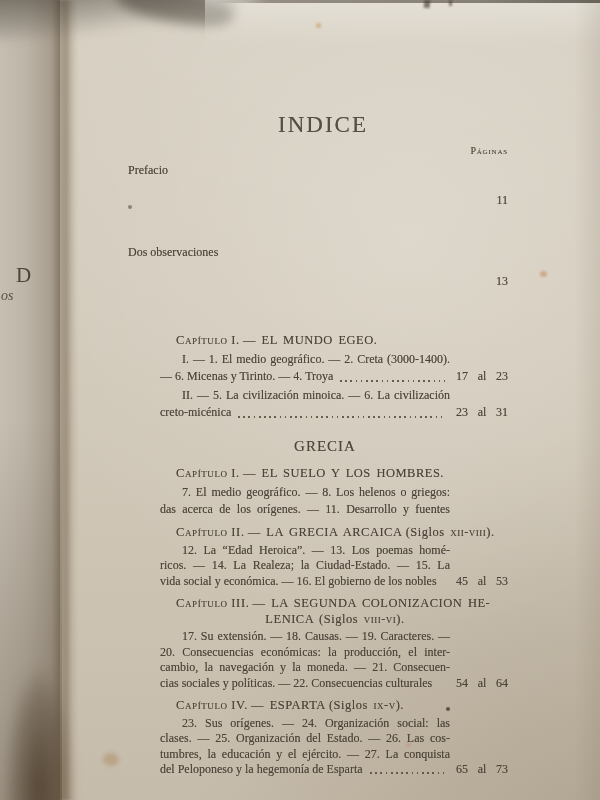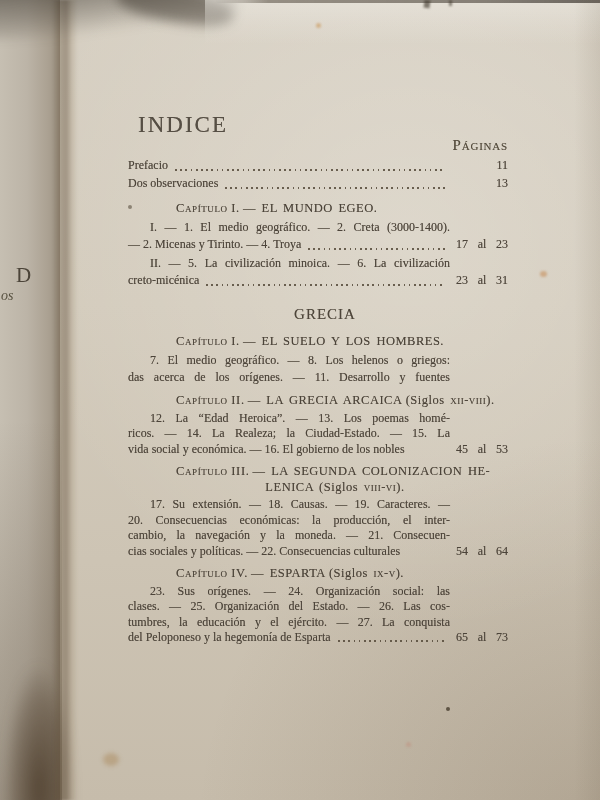--- a/index.html
+++ b/index.html
@@ -42,34 +42,34 @@
   .speck.s6 { left:446px; top:707px; width:4px; height:4px; background:rgba(70,60,45,0.8); filter:blur(0.3px); }
 
   
   .strayD  { position:absolute; left:16px; top:263px; font-size:21px; color:#4b4439; }
   .strayOs { position:absolute; left:1px;  top:288px; font-size:14px; font-style:italic; color:#575140; }
 
   
   .content { position:absolute; left:128px; top:100px; width:380px;
     color:#4c443a; font-size:12px; line-height:17px;
     text-shadow:0 0 0.5px rgba(76,66,52,0.5); filter:blur(0.2px); }
-  .title { margin:10px 0 0; padding-left:10px;
+  .title { margin:10px 0 0; text-align:center; padding-left:10px;
     font-size:23px; line-height:30px; letter-spacing:2px; font-weight:normal; color:#554e44; }
-  .ph { text-align:right; font-variant:small-caps;
-    font-size:15px; line-height:11px; letter-spacing:0.8px; color:#554d3e; }
+  .ph { margin-top:5px; text-align:right; font-variant:small-caps;
+    font-size:10px; line-height:11px; letter-spacing:0.8px; color:#554d3e; }
   .front { margin-top:5px; }
-  .front .lrow { line-height:18px; }
+  .front .lrow { line-height:18px;flex-direction:column; }
   .shead { margin:15px 0 9px; text-align:center; padding-left:14px;
     font-size:15px; line-height:20px; letter-spacing:1px; word-spacing:3px; color:#4d453a; }
   .chap { margin-top:8px; line-height:17px; font-size:12.5px; }
   .clabel { font-variant:small-caps; letter-spacing:0.6px;margin-left:48px; }
   .ctitle, .chcont { letter-spacing:0.5px; word-spacing:2px; }
   .chcont { padding-left:34px;text-align:center; }
   .sc { font-variant:small-caps; }
-  .entry { margin-top:2px; }
+  .entry { margin-top:2px;margin-left:32px; }
   .jl { text-align:justify; text-align-last:justify; margin-right:58px; }
   .ind { padding-left:22px; }
   .lrow { display:flex; }
   .lt { flex:0 1 auto; white-space:nowrap; }
   .dots { flex:1 0 8px; height:2px; align-self:flex-end; margin:0 11px 3.5px 7px;
     background-image:repeating-linear-gradient(to right, rgba(84,73,57,0.85) 0 1.7px, transparent 1.7px 5.2px); }
   .dots.plain { background:none; flex:1 0 4px; margin:0 4px; }
   .pg { flex:0 0 52px; text-align:justify; text-align-last:justify; }
   .pg.single { text-align:right; text-align-last:right; }
   .tight .chap { margin-top:7px; }
@@ -121,21 +121,21 @@
     </div>
 
 
     <div class="chap">
       <span class="clabel">Capítulo I.</span>
       <span class="ctitle">— EL MUNDO EGEO.</span>
     </div>
     <div class="entry">
       <div class="jl ind">I. — 1. El medio geográfico. — 2. Creta (3000-1400).</div>
       <div class="lrow">
-        <span class="lt">— 2. Micenas y Tirinto. — 4. Troya</span>
+        <span class="lt">— 6. Micenas y Tirinto. — 4. Troya</span>
         <span class="dots"></span>
         <span class="pg">17 al 23</span>
       </div>
     </div>
     <div class="entry">
       <div class="jl ind">II. — 5. La civilización minoica. — 6. La civilización</div>
       <div class="lrow">
         <span class="lt">creto-micénica</span>
         <span class="dots"></span>
         <span class="pg">23 al 31</span>

